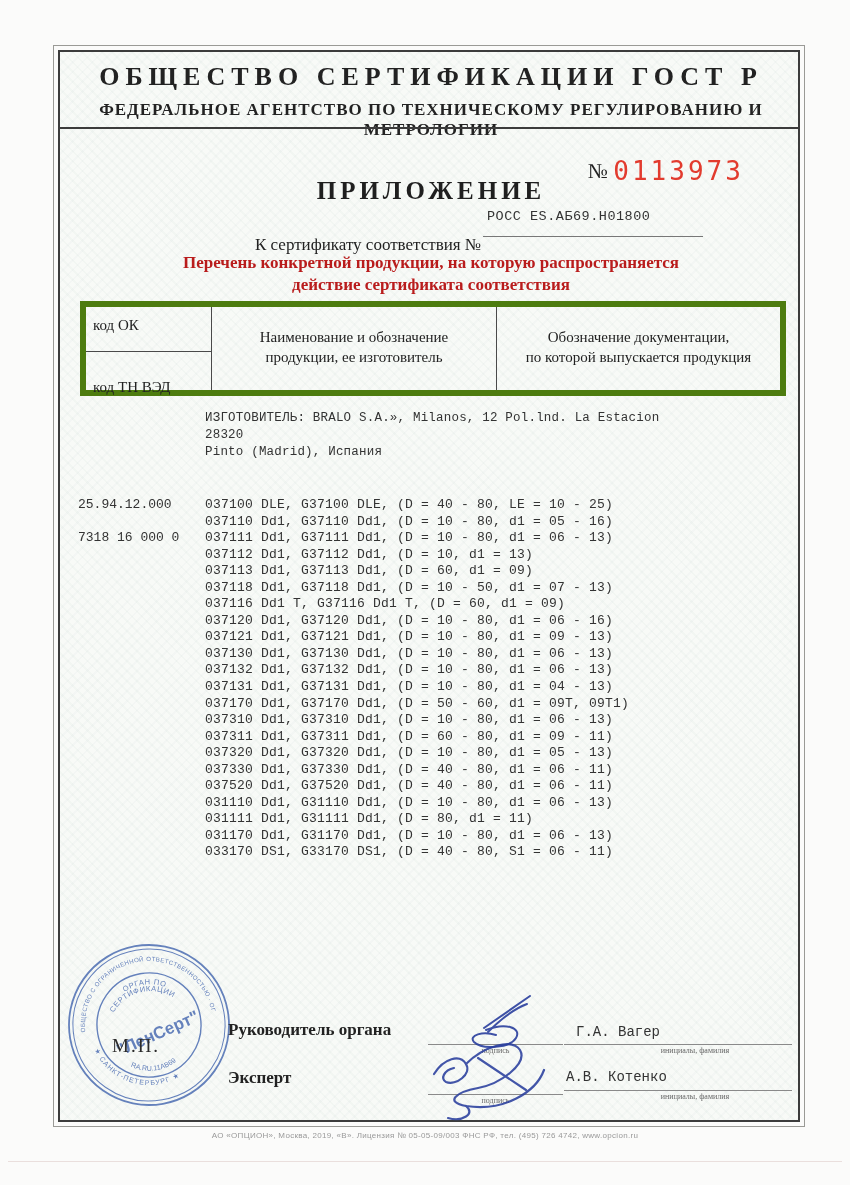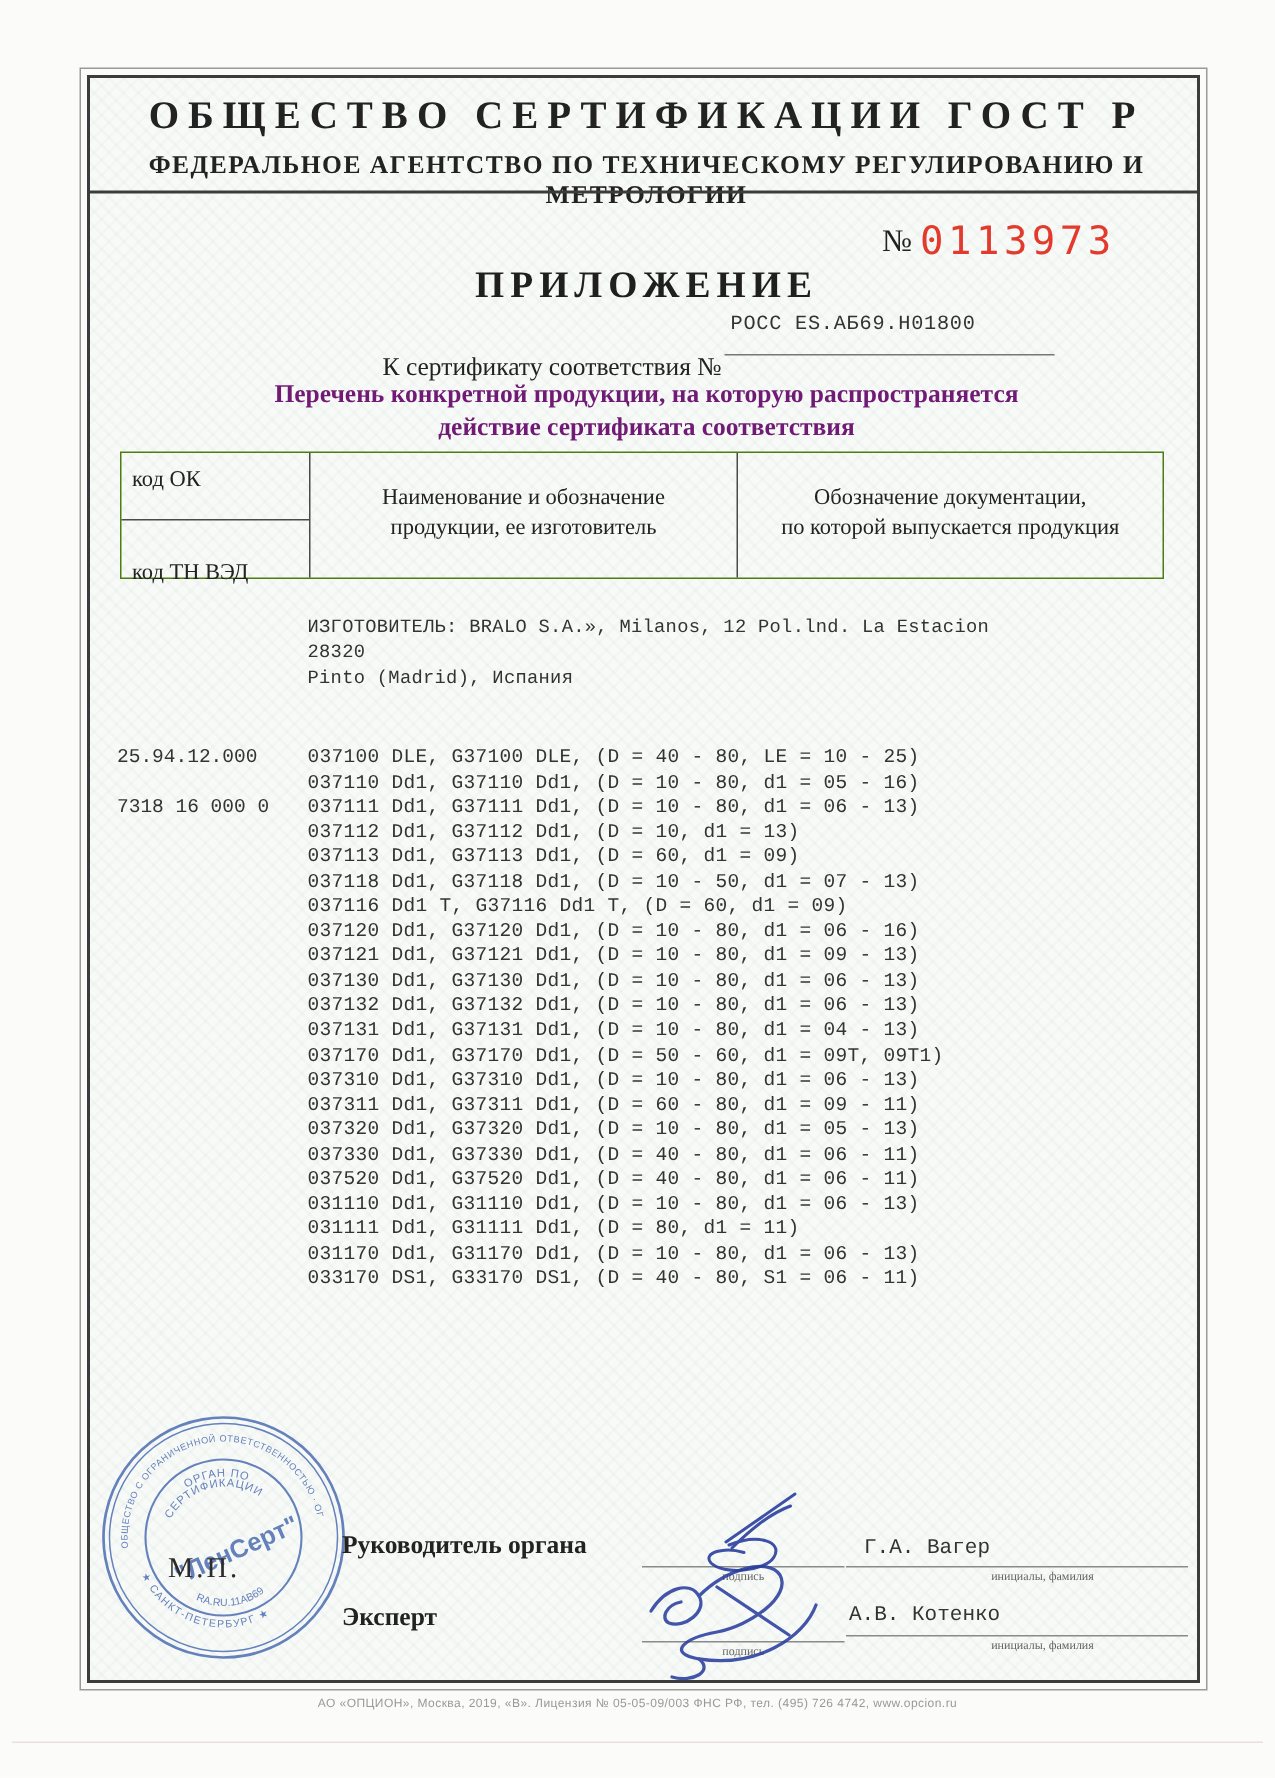--- a/index.html
+++ b/index.html
@@ -29,42 +29,42 @@
     color:#222;
   }
   .agency{
     position:absolute;left:62px;right:50px;top:100px;
     text-align:center;font-weight:bold;font-size:17px;letter-spacing:1px;
     color:#222;
   }
   .header-rule{
     position:absolute;left:60px;top:127px;width:738px;height:2px;background:#3c3c3c;
   }
-  .form-no{position:absolute;left:588px;top:146px;font-size:21px;color:#222;}
+  .form-no{position:absolute;left:588px;top:156px;font-size:21px;color:#222;}
   .form-no .num{
     font-family:"DejaVu Sans Mono","Liberation Mono",monospace;
     font-size:26px;letter-spacing:3px;vertical-align:-2px;
   }
   .doc-title{
     position:absolute;left:60px;right:48px;top:177px;
     text-align:center;font-weight:bold;font-size:25px;letter-spacing:4px;color:#1f1f1f;
   }
   .cert-label{position:absolute;left:255px;top:219px;font-size:17px;color:#222;margin-top:16px;}
   .cert-value{
     position:absolute;left:487px;top:209px;
     font-family:"Liberation Mono","DejaVu Sans Mono",monospace;
     font-size:13.5px;color:#333;letter-spacing:0.5px;
   }
   .cert-line{position:absolute;left:483px;top:236px;width:220px;height:1px;background:#777;}
   .subtitle{
     position:absolute;left:60px;right:48px;top:252px;
-    text-align:center;font-weight:bold;font-size:17px;line-height:22px;color:#701a75;
+    text-align:center;font-weight:bold;font-size:17px;line-height:22px;color:#b91c1c;
   }
   
-  .ptable{position:absolute;left:80px;top:301px;width:694px;height:83px;border:1px solid #4d7c0f;}
+  .ptable{position:absolute;left:80px;top:301px;width:694px;height:83px;border:6px solid #4d7c0f;}
   .ptable .v1{position:absolute;left:125px;top:0;bottom:0;width:1px;background:#4a4a4a;}
   .ptable .v2{position:absolute;left:410px;top:0;bottom:0;width:1px;background:#4a4a4a;}
   .ptable .h1{position:absolute;left:0;top:44px;width:125px;height:1px;background:#4a4a4a;}
   .ptable .cell{position:absolute;font-size:15px;color:#222;}
   .ptable .c1a{left:7px;top:10px;}
   .ptable .c1b{left:7px;top:72px;}
   .ptable .c2{left:126px;width:284px;top:20px;text-align:center;line-height:20px;}
   .ptable .c3{left:411px;width:283px;top:20px;text-align:center;line-height:20px;}
   .mono{font-family:"Liberation Mono","DejaVu Sans Mono",monospace;}
   .manufacturer{

